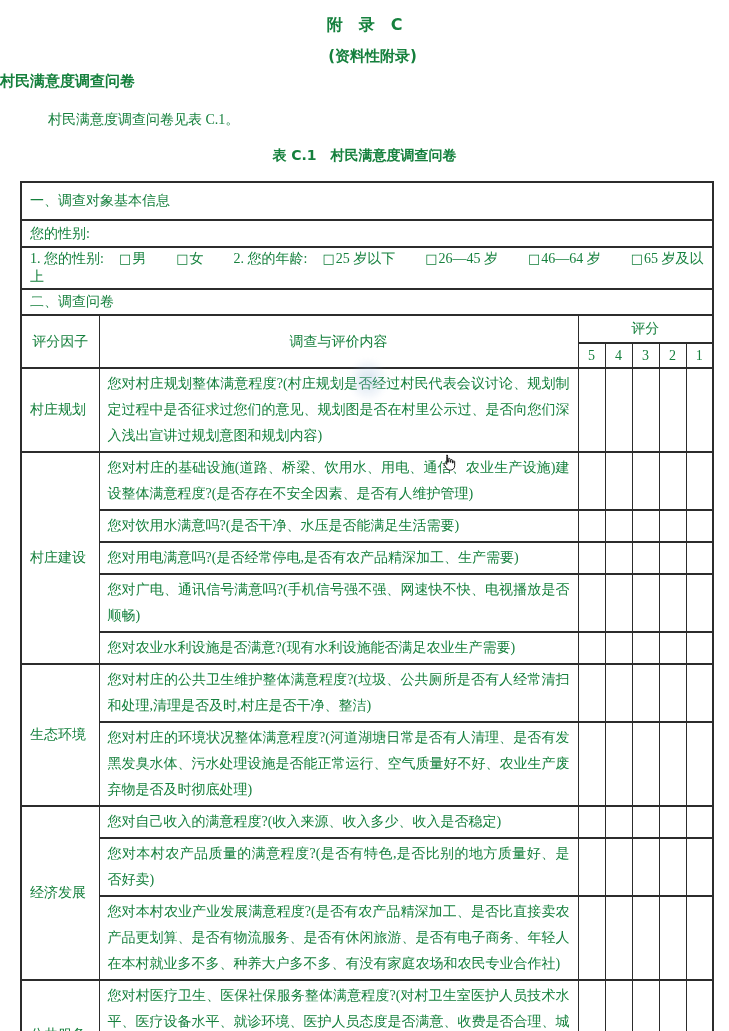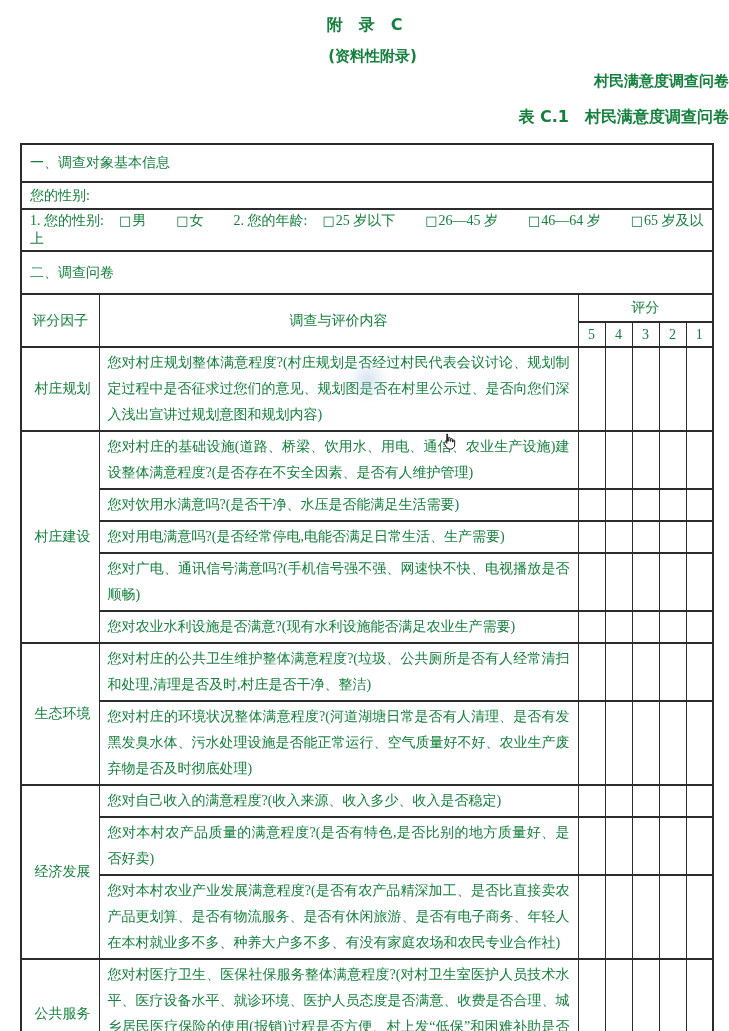--- a/index.html
+++ b/index.html
@@ -16,31 +16,31 @@
     margin:14px 0 0;text-align:center;
     font-family:"DejaVu Sans","Liberation Sans",sans-serif;
     font-weight:bold;font-size:16px;line-height:22px;
   }
   .doc-subtitle{
     margin:9px 0 0;text-align:center;
     font-family:"DejaVu Sans","Liberation Sans",sans-serif;
     font-weight:bold;font-size:15px;line-height:22px;padding-left:16px;
   }
   .doc-heading{
-    margin:3px 0 0;text-align:right;
+    margin:3px 0 0;text-align:left;
     font-family:"DejaVu Sans","Liberation Sans",sans-serif;
     font-weight:bold;font-size:15px;line-height:22px;
   }
   .intro{
     margin:18px 20px 0;line-height:20px;text-indent:2em;
   }
   .table-caption{
-    margin:15px 0 16px;text-align:right;
-    font-family:"DejaVu Sans","Liberation Sans",sans-serif;
-    font-weight:bold;font-size:16px;line-height:20px;
+    margin:15px 0 16px;text-align:center;
+    font-family:"DejaVu Sans","Liberation Sans",sans-serif;
+    font-weight:bold;font-size:14px;line-height:20px;
   }
   table.survey{
     border-collapse:collapse;
     margin:14px 0 0 20px;
     width:692px;
     table-layout:fixed;
   }
   table.survey{border:2px solid #2c2c2c;}
   table.survey td, table.survey th{
     border-top:2px solid #2c2c2c;
@@ -48,21 +48,21 @@
     border-left:1px solid #2c2c2c;
     border-right:1px solid #2c2c2c;
     padding:2px 8px;
     font-weight:normal;
     overflow:hidden;
   }
   col.c-factor{width:78px;}
   col.c-content{width:479px;}
   col.c-score{width:27px;}
   .info-cell{text-align:left;padding-left:6px;}
-  .factor-cell{text-align:right;padding:2px 2px;}
+  .factor-cell{text-align:left;padding:2px 2px;}
   .head-cell{text-align:center;}
   .score-num{text-align:center;padding:2px 0;}
   .q-cell{
     text-align:justify;
     line-height:26px;
     padding:2px 10px;
     position:relative;
   }
   .sc{padding:0;}
   .cb{
@@ -86,20 +86,21 @@
 </style>
 </head>
 <body>
 
 <div class="page">
 
   <div class="doc-title">附　录　C</div>
   <div class="doc-subtitle">(资料性附录)</div>
   <div class="doc-heading">村民满意度调查问卷</div>
 
+  <div class="intro">村民满意度调查问卷见表 C.1。</div>
 
   <div class="table-caption">表 C.1　村民满意度调查问卷</div>
 
   <table class="survey">
     <colgroup>
       <col class="c-factor">
         <col class="c-content">
       <col class="c-score">
         <col class="c-score">
         <col class="c-score">
@@ -112,21 +113,21 @@
       <td colspan="7" class="info-cell">一、调查对象基本信息</td>
     </tr>
     <tr style="height:27px">
       <td colspan="7" class="info-cell"><span>您的性别:</span></td>
     </tr>
     <tr style="height:27px">
       <td colspan="7" class="info-cell">
         <span class="qlabel">1. 您的性别:</span><span class="opt"><span class="cb">□</span><span>男</span></span><span class="opt"><span class="cb">□</span><span>女</span></span><span class="qlabel">2. 您的年龄:</span><span class="opt"><span class="cb">□</span><span>25 岁以下</span></span><span class="opt"><span class="cb">□</span><span>26—45 岁</span></span><span class="opt"><span class="cb">□</span><span>46—64 岁</span></span><span class="opt"><span class="cb">□</span><span>65 岁及以上</span></span>
       </td>
     </tr>
-    <tr style="height:43px">
+    <tr style="height:26px">
       <td colspan="7" class="info-cell">二、调查问卷</td>
     </tr>
 
     <tr style="height:28px">
       <td rowspan="2" class="head-cell">评分因子</td>
       <td rowspan="2" class="head-cell">调查与评价内容</td>
       <td colspan="5" class="head-cell">评分</td>
     </tr>
     <tr style="height:25px">
       <td class="score-num">5</td>
@@ -161,21 +162,21 @@
     </tr>
     <tr style="height:29px">
       <td class="q-cell">您对饮用水满意吗?(是否干净、水压是否能满足生活需要)</td>
       <td class="sc"></td>
           <td class="sc"></td>
           <td class="sc"></td>
           <td class="sc"></td>
           <td class="sc"></td>
     </tr>
     <tr style="height:27px">
-      <td class="q-cell">您对用电满意吗?(是否经常停电,电能否满足日常生活、生产需要)</td>
+      <td class="q-cell">您对用电满意吗?(是否经常停电,是否有农产品精深加工、生产需要)</td>
       <td class="sc"></td>
           <td class="sc"></td>
           <td class="sc"></td>
           <td class="sc"></td>
           <td class="sc"></td>
     </tr>
     <tr style="height:56px">
       <td class="q-cell">您对广电、通讯信号满意吗?(手机信号强不强、网速快不快、电视播放是否顺畅)</td>
       <td class="sc"></td>
           <td class="sc"></td>

